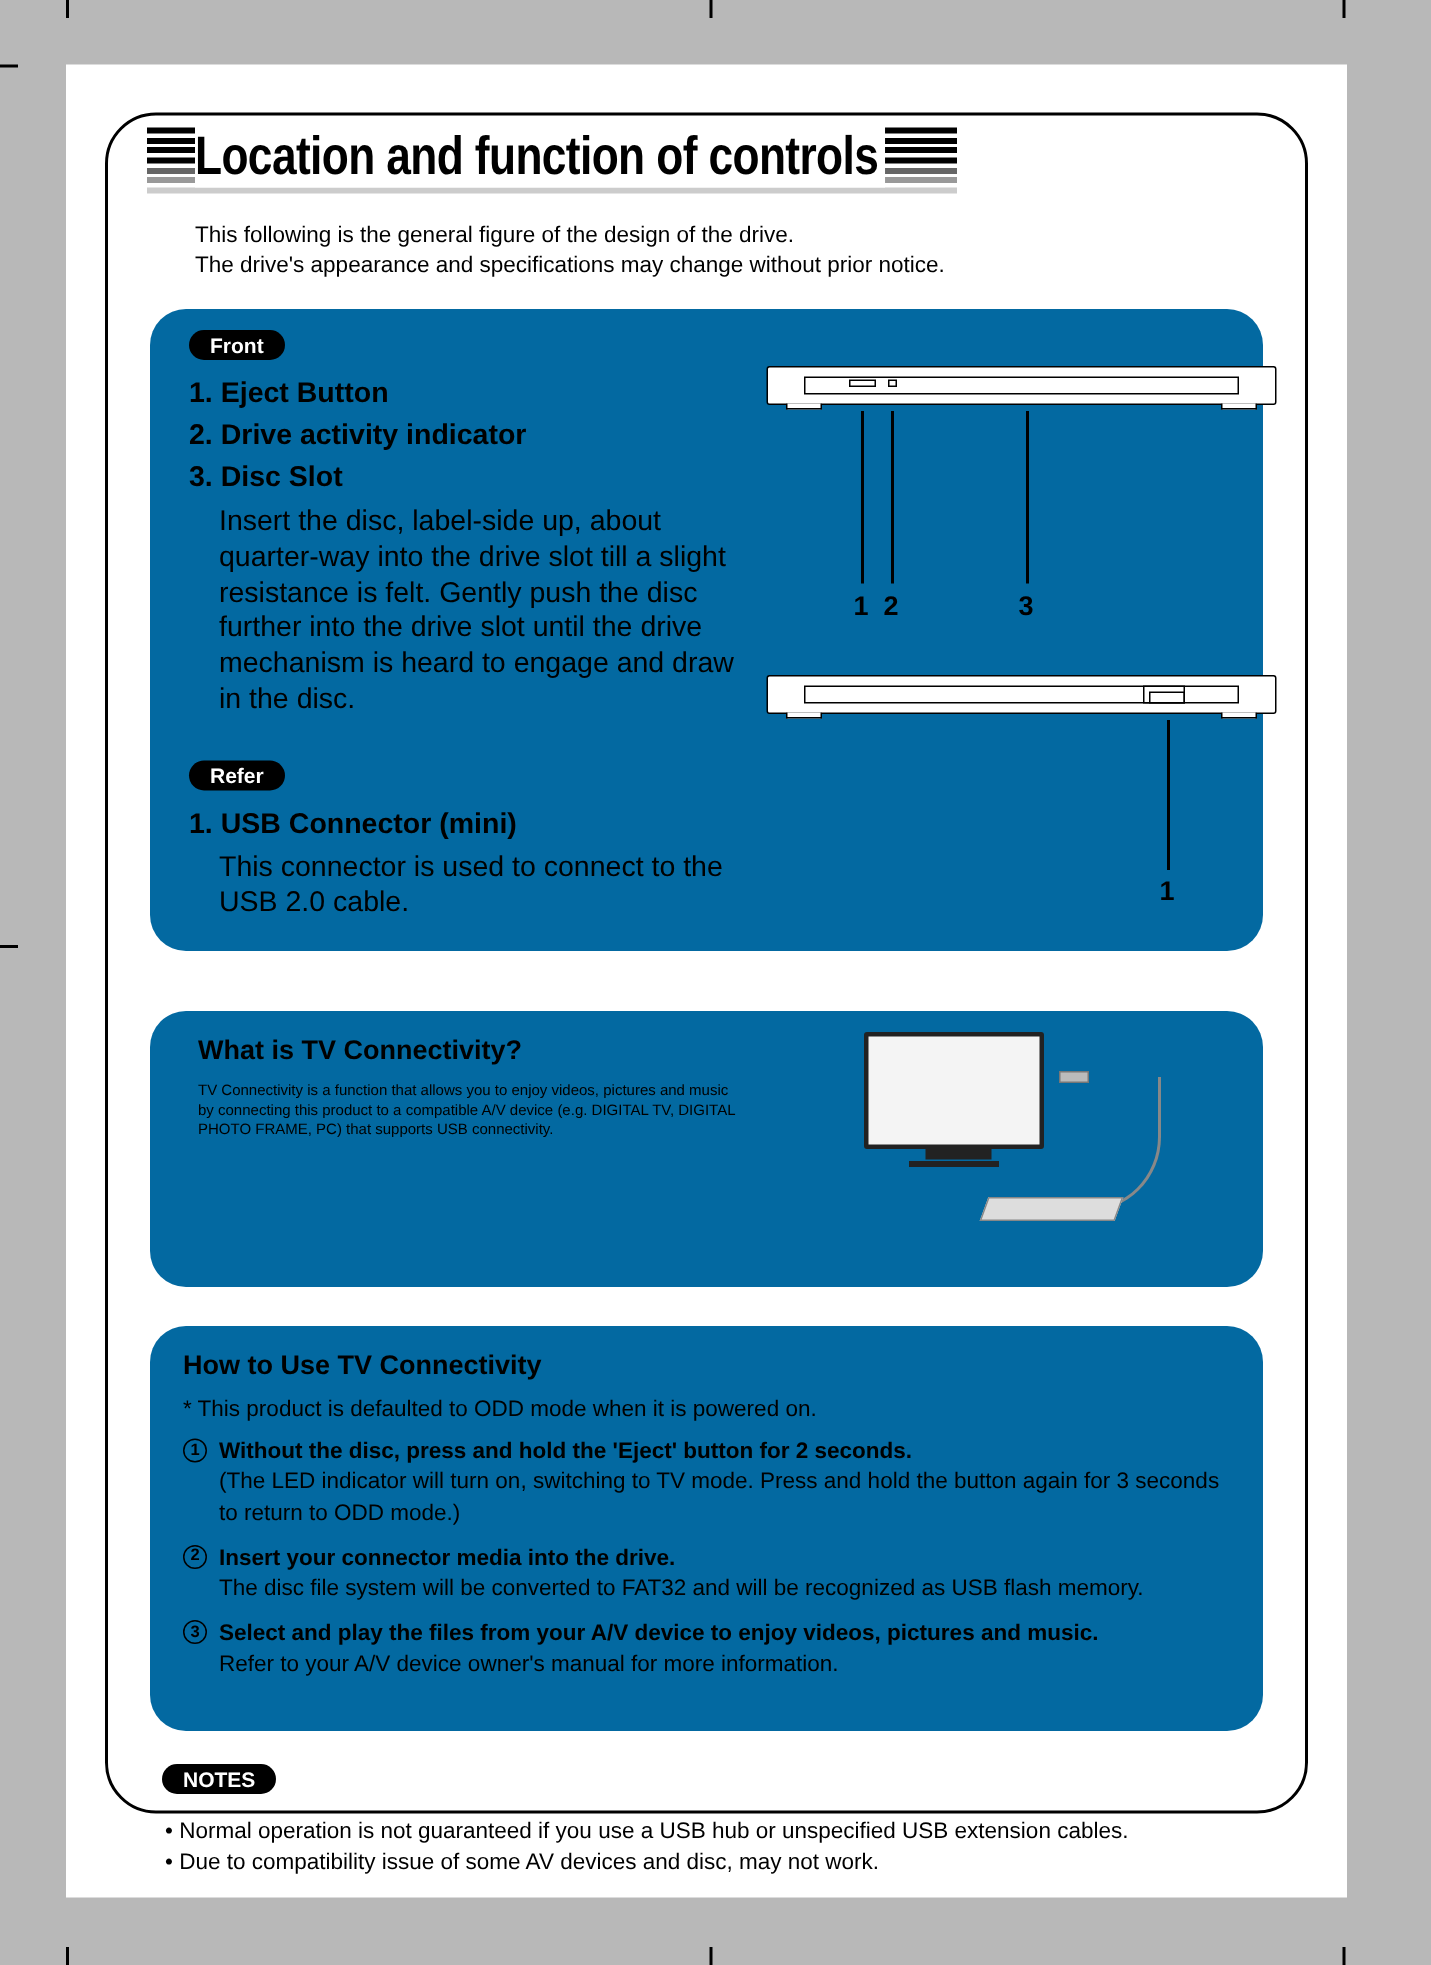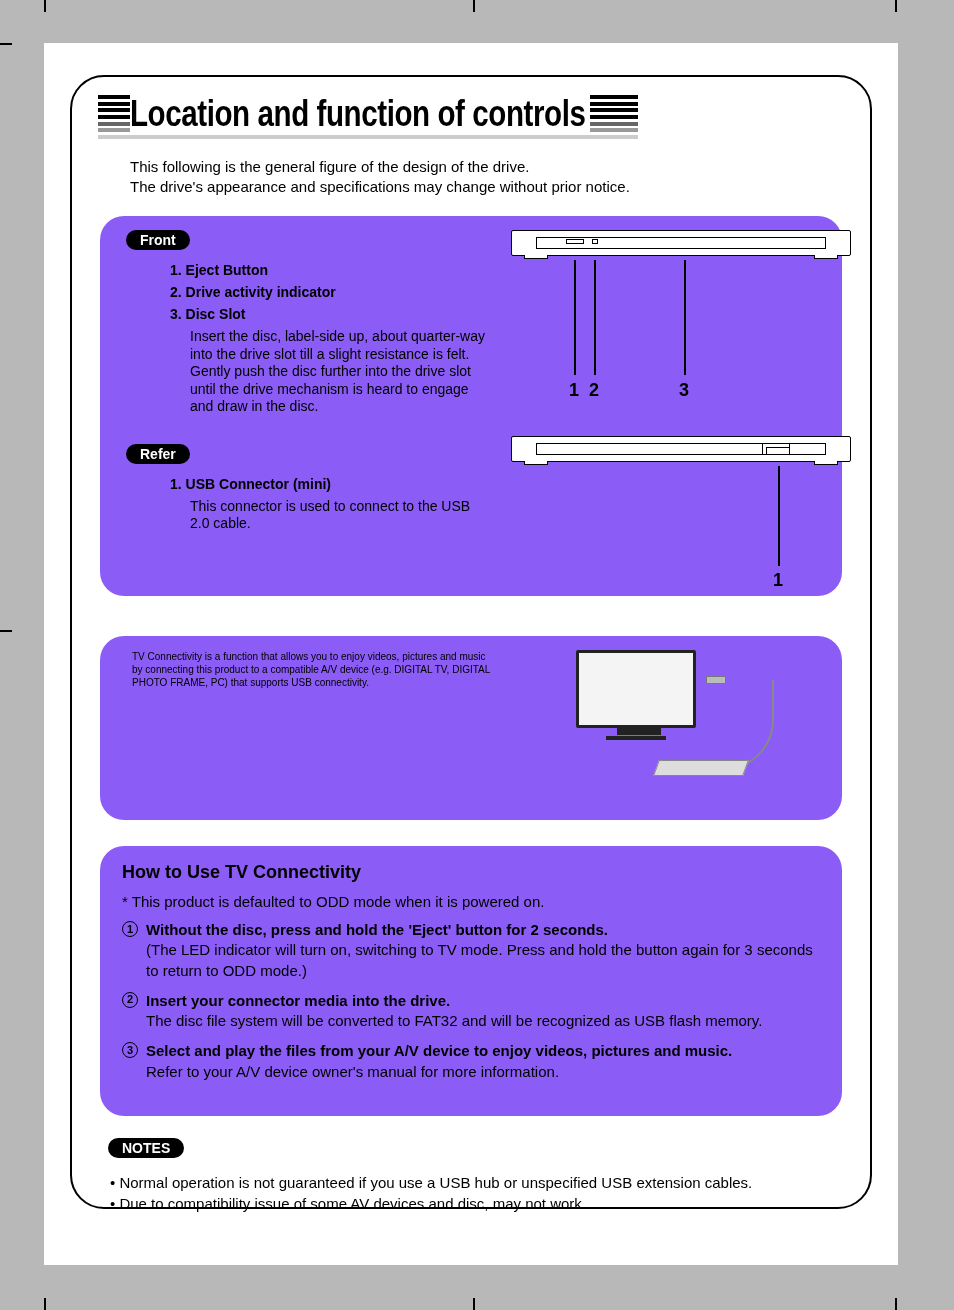--- a/index.html
+++ b/index.html
@@ -24,21 +24,21 @@
     left: 44px; top: 43px;
     width: 854px; height: 1222px;
     background: #fff;
   }
   .frame {
     position: absolute;
     left: 26px; top: 32px;
     width: 802px; height: 1134px;
     border: 2px solid #000;
     border-radius: 34px;
-    padding: 18px 28px 24px 28px;
+    padding: 8px 28px 24px 28px;
   }
 
   .title-wrap { margin: 0 0 18px -2px; }
   .title-box { position: relative; height: 44px; }
   .title-stripes {
     position: absolute; left: 0; top: 0; height: 100%; width: 540px;
     display: flex; flex-direction: column; justify-content: space-between;
   }
   .title-stripes div { height: 4px; background: #000; }
   .title-stripes .g1 { background: #666; }
@@ -57,40 +57,40 @@
     margin-left: 32px;
     top: -2px;
     transform: scaleX(0.82);
     transform-origin: left center;
   }
 
   .intro { margin-left: 30px; font-size: 15px; line-height: 1.3; }
 
   .section {
     margin: 26px 0 0 0;
-    background: #8b5cf6;
+    background: #0369a1;
     border-radius: 24px;
     padding: 14px 16px 20px 16px;
     position: relative;
   }
   .two-col { display: flex; gap: 20px; }
   .left-col { flex: 0 0 375px; padding-left: 10px; }
   .right-col { flex: 1; display: flex; justify-content: center; }
 
   .pill {
     display: inline-block;
     background: #000;
     color: #fff;
     font-weight: bold;
     font-size: 14px;
     border-radius: 12px;
     padding: 2px 14px;
     margin-bottom: 12px;
   }
-  .item-list { font-size: 14px; margin-left: 44px; }
+  .item-list { font-size: 19px; }
   .item-list .item { margin-bottom: 6px; }
   .item-list .item b { font-weight: bold; }
   .item-desc { margin-left: 20px; margin-top: 2px; line-height: 1.25; }
 
   .sub-heading { font-size: 18px; font-weight: bold; margin: 2px 0 10px 6px; }
   .para { font-size: 10px; line-height: 1.3; margin-left: 6px; }
 
   .howto-note { font-size: 15px; margin: 6px 0 10px 6px; }
   .step { display: flex; gap: 8px; margin: 4px 0 10px 6px; font-size: 15px; line-height: 1.35; }
   .circ-num {
@@ -216,20 +216,21 @@
           <div class="callouts" style="height:110px;">
             <div class="vline" style="left:267px; height:100px;"></div>
             <span class="num" style="left:262px; top:104px;">1</span>
           </div>
         </div>
       </div>
     </div>
 
     <div class="section sec-tv two-col">
       <div class="left-col" style="flex:0 0 380px;">
+        <div class="sub-heading">What is TV Connectivity?</div>
         <div class="para">TV Connectivity is a function that allows you to enjoy videos, pictures and music by connecting this product to a compatible A/V device (e.g. DIGITAL TV, DIGITAL PHOTO FRAME, PC) that supports USB connectivity.</div>
       </div>
       <div class="right-col">
         <div class="tv-illus">
           <div class="tv"></div>
           <div class="tv-stand"></div>
           <div class="plug"></div>
           <div class="cable"></div>
           <div class="drive"></div>
         </div>

